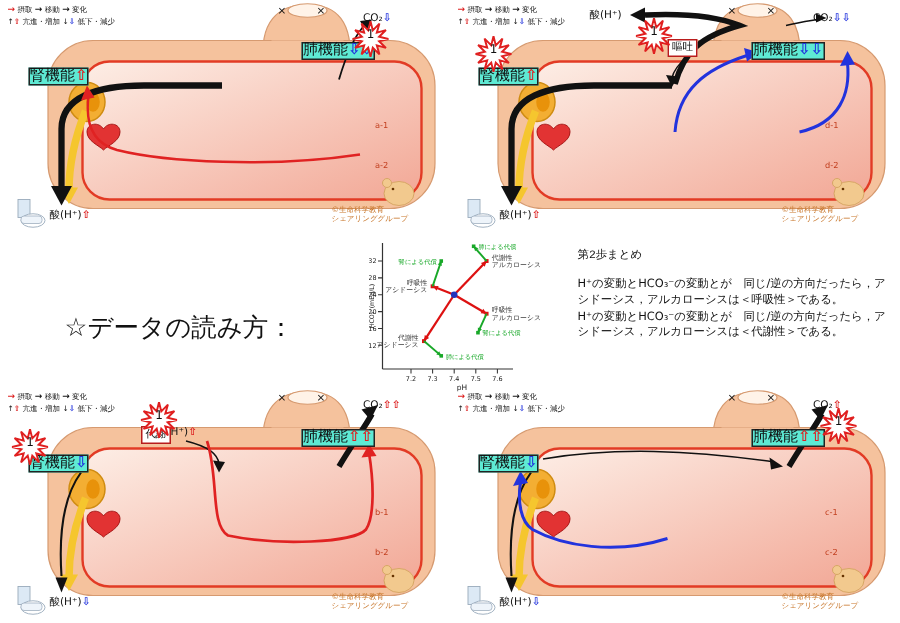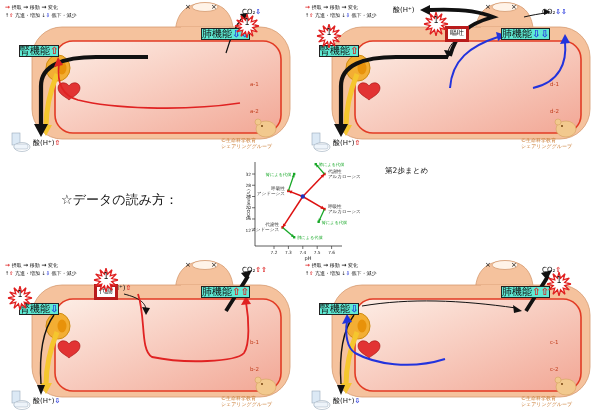--- a/index.html
+++ b/index.html
@@ -17,21 +17,21 @@
   .obox{position:absolute;z-index:6;background:#5eead4;border:1px solid #222;font-size:10px;
         line-height:9.5px;padding:0 0;white-space:nowrap;}
   .lung-box{left:201px;top:28px}.kidney-box{left:19px;top:45px}
   .obox .arrows,.plain .arrows{font-weight:bold;}
   .plain{position:absolute;z-index:6;font-size:7px;line-height:9px;white-space:nowrap;}
   .co2-label{left:242px;top:8px}
   .acid-bottom{left:33px;top:139px}
   .acid-top{display:none}
   .tr .acid-top{display:block;left:93px;top:6px}
   .bl .acid-top{display:block;left:104px;top:26px}
-  .extra-box{display:none;position:absolute;z-index:6;background:#fff;border:3px solid #b91c1c;
+  .extra-box{display:none;position:absolute;z-index:6;background:#fff;border:1px solid #b91c1c;
              font-size:7px;line-height:9.5px;padding:0 2px;white-space:nowrap;}
   .tr .extra-box{display:block;left:145px;top:26px}
   .bl .extra-box{display:block;left:94px;top:26px}
   
   .sb-host{position:absolute;left:0;top:0;width:0;height:0;z-index:7;}
   .starburst{position:absolute;width:26px;height:26px;}
   .starburst svg{position:absolute;left:0;top:0;}
   .starburst .num{position:absolute;left:0;top:5px;width:26px;text-align:center;font-size:8px;color:#111;}
   .tl .sb-lung{left:234px;top:13px}
   .tr .sb-kidney{left:16px;top:23px}.tr .sb-extra{left:123px;top:11px}
@@ -55,25 +55,25 @@
   .tag-0{top:81px}.tag-1{top:108px}
   .copyright{position:absolute;left:221px;top:137px;z-index:6;font-size:5px;line-height:1.2;color:#c8762a;white-space:nowrap;}
   
   .panel g.ar{display:none;}
   .tl g.ar-thick-downleft,.tl g.ar-thin-co2tl,.tl g.ar-red-kidney{display:initial;}
   .tr g.ar-thick-downleft,.tr g.ar-vomit,.tr g.ar-thin-co2tr,.tr g.ar-vomit2table,
   .tr g.ar-blue1,.tr g.ar-blue2{display:initial;}
   .bl g.ar-thick-co2up,.bl g.ar-thin-downleft,.bl g.ar-acid2table,.bl g.ar-red-lung{display:initial;}
   .br g.ar-thick-co2up,.br g.ar-thin-downleft,.br g.ar-kid2table,.br g.ar-blue-kidney{display:initial;}
   
-  .left-note{position:absolute;left:22px;top:190px;width:195px;z-index:5;text-align:center;
-             font-size:13px;line-height:1.55;color:#111;}
+  .left-note{position:absolute;left:22px;top:206px;width:195px;z-index:5;text-align:center;
+             font-size:17px;line-height:1.55;color:#111;}
   #chart-holder{position:absolute;left:246px;top:146px;z-index:5;}
   .summary{position:absolute;left:385px;top:166px;width:207px;z-index:5;font-size:7.6px;line-height:1.35;color:#111;}
-  .summary .s-title{margin-bottom:8px;}
+  .summary .s-title{margin-bottom:8px;font-family:Liberation Mono, monospace;}
   .summary p{margin:0 0 1px 0;}
 </style>
 </head>
 <body>
 
 <div id="stage">
 
   <div class="left-note">
     <div>☆データの読み方：</div>
   </div>
@@ -139,20 +139,22 @@
         <polygon points="72.6,75.8 72.6,72.4 75.3,73.6" fill="#18a828"></polygon>
         <rect x="71.43999999999994" y="74.58999999999999" width="2.4" height="2.4" fill="#18a828"></rect>
         <text x="81.89999999999995" y="62.144999999999996" font-size="4.6" text-anchor="start" fill="#333333">呼吸性</text>
         <text x="81.89999999999995" y="67.145" font-size="4.6" text-anchor="start" fill="#333333">アルカローシス</text>
         <text x="75.63999999999994" y="77.58999999999999" font-size="4.2" text-anchor="start" fill="#18a828">腎による代償</text>
         <circle cx="56.800000000000026" cy="50.5" r="2.2" fill="#2233bb"></circle>
       </svg></div>
 
   <div class="summary">
     <div class="s-title">第2歩まとめ</div>
+    <p>H⁺の変動とHCO₃⁻の変動とが　同じ/逆の方向だったら，アシドーシス，アルカローシスは＜呼吸性＞である。</p>
+    <p>H⁺の変動とHCO₃⁻の変動とが　同じ/逆の方向だったら，アシドーシス，アルカローシスは＜代謝性＞である。</p>
   </div>
 
 <div class="panel tl pos-tl">
   <svg class="panel-art" width="300" height="157" viewBox="0 0 300 157">
     <defs>
       <linearGradient id="bodygrad" x1="0" y1="0" x2="1" y2="1">
         <stop offset="0" stop-color="#fdeee6"></stop>
             <stop offset="1" stop-color="#f2a795"></stop>
       </linearGradient>
     </defs>

